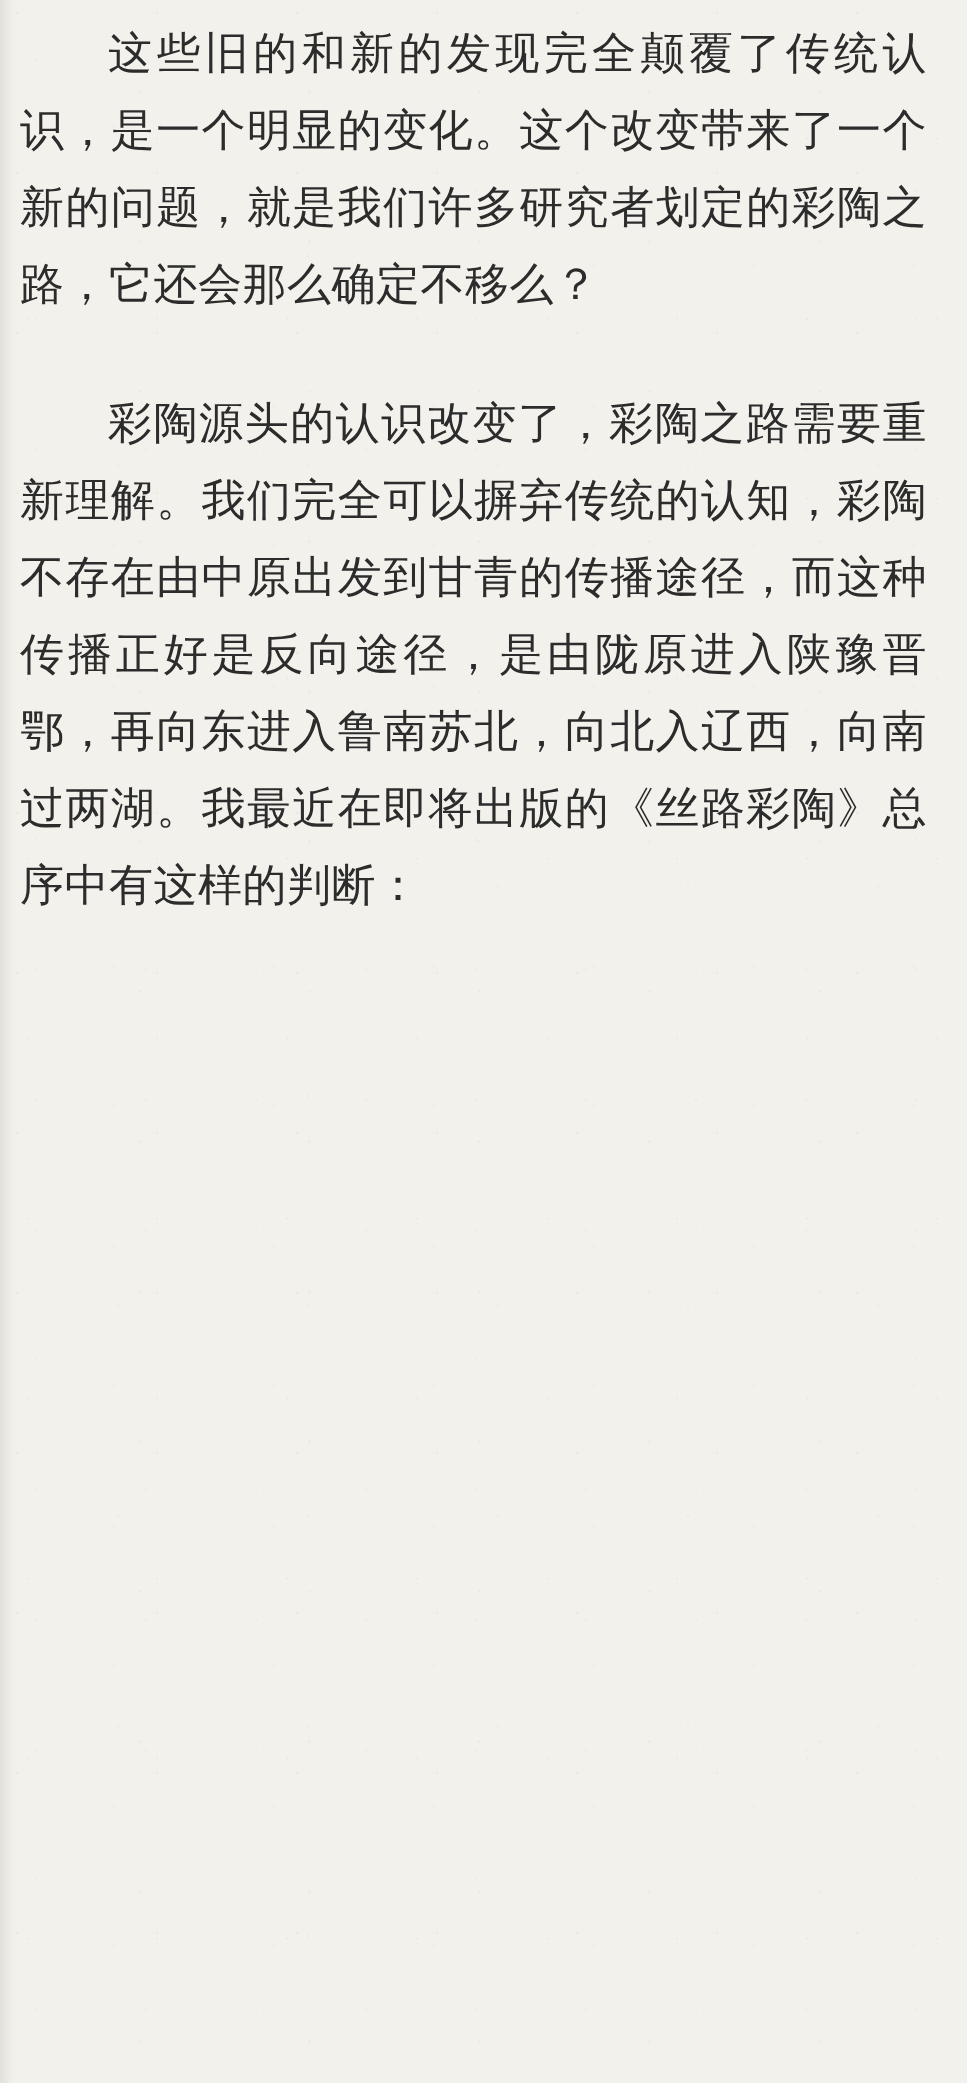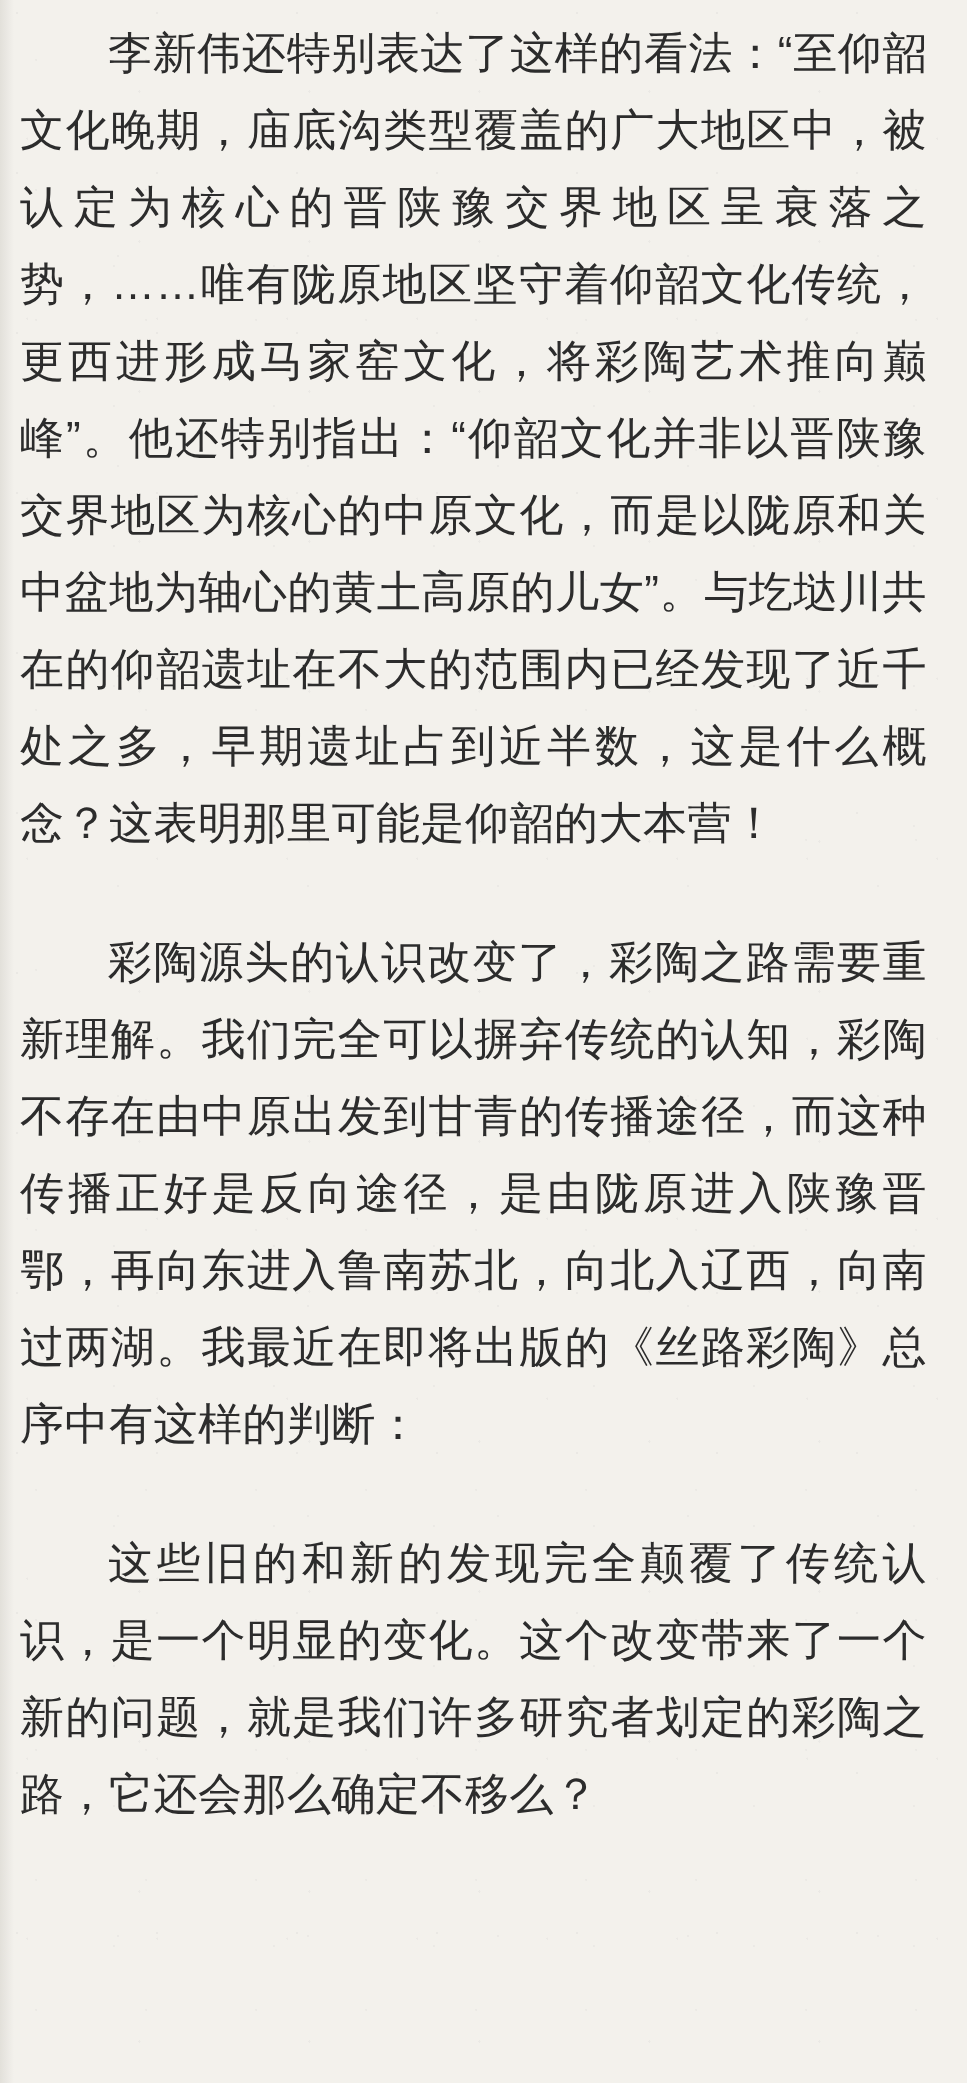--- a/index.html
+++ b/index.html
@@ -61,17 +61,16 @@
   p.para:last-child {
     margin-bottom: 0;
   }
 </style>
 </head>
 <body>
 
 <div class="page">
   <div class="left-rule"></div>
   <div class="content">
-    <p class="para">李新伟还特别表达了这样的看法：“至仰韶文化晚期，庙底沟类型覆盖的广大地区中，被认定为核心的晋陕豫交界地区呈衰落之势，……唯有陇原地区坚守着仰韶文化传统，更西进形成马家窑文化，将彩陶艺术推向巅峰”。他还特别指出：“仰韶文化并非以晋陕豫交界地区为核心的中原文化，而是以陇原和关中盆地为轴心的黄土高原的儿女”。与圪垯川共在的仰韶遗址在不大的范围内已经发现了近千处之多，早期遗址占到近半数，这是什么概念？这表明那里可能是仰韶的大本营！</p>
+    <p class="para">这些旧的和新的发现完全颠覆了传统认识，是一个明显的变化。这个改变带来了一个新的问题，就是我们许多研究者划定的彩陶之路，它还会那么确定不移么？</p>
     <p class="para">彩陶源头的认识改变了，彩陶之路需要重新理解。我们完全可以摒弃传统的认知，彩陶不存在由中原出发到甘青的传播途径，而这种传播正好是反向途径，是由陇原进入陕豫晋鄂，再向东进入鲁南苏北，向北入辽西，向南过两湖。我最近在即将出版的《丝路彩陶》总序中有这样的判断：</p>
-    <p class="para">这些旧的和新的发现完全颠覆了传统认识，是一个明显的变化。这个改变带来了一个新的问题，就是我们许多研究者划定的彩陶之路，它还会那么确定不移么？</p>
   </div>
 </div>
 
 </body></html>

